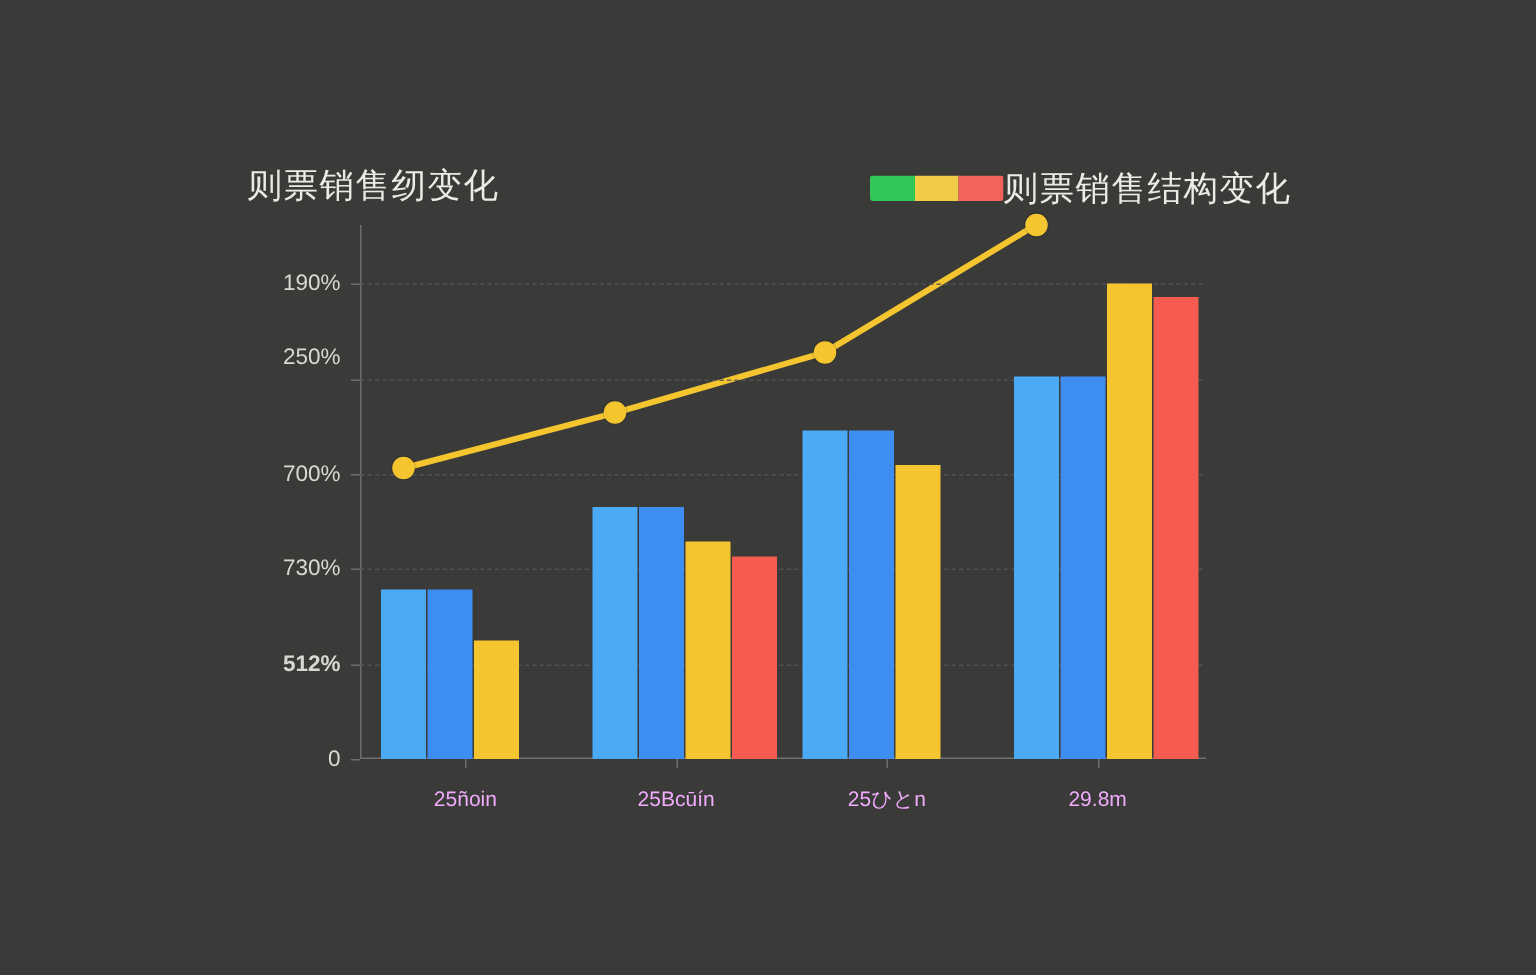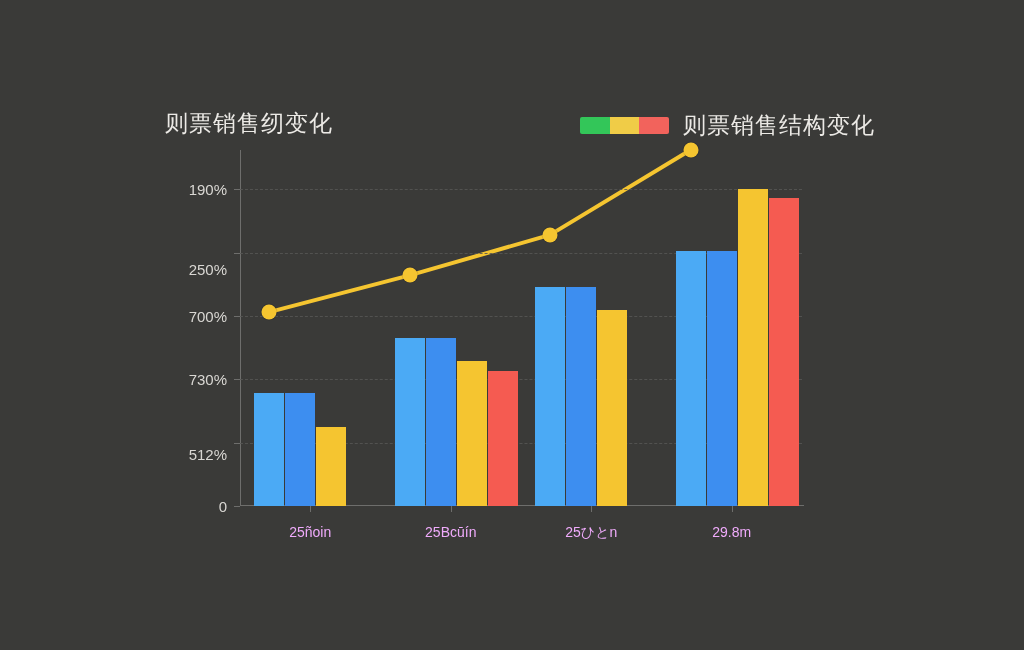--- a/index.html
+++ b/index.html
@@ -12,21 +12,21 @@
   #stage{position:absolute;left:0;top:0;width:1024px;height:650px;}
 
   
   .chart-title{
     position:absolute;left:165px;top:108px;
     font-size:23px;color:#eceae6;letter-spacing:1px;
     white-space:nowrap;
   }
   .legend{
     position:absolute;left:580px;top:110px;
-    display:flex;align-items:center;gap:14px;
+    display:flex;align-items:center;
   }
   .legend-swatch{display:flex;height:17px;width:89px;border-radius:2px;overflow:hidden;}
   .legend-swatch span{display:block;height:100%;}
   .legend-label{font-size:23px;color:#eceae6;letter-spacing:1px;white-space:nowrap;}
 
   
   #plot{
     position:absolute;
     left:240px;top:150px;
     width:562px;height:356px;
@@ -82,30 +82,30 @@
   <div id="plot">
     <div class="axis-y"></div>
     <div class="axis-x" style="bottom:0;"></div>
     <svg id="lineSvg" width="562" height="356">
         <polyline points="29,162.16370106761565 169.5,125.42348754448398 310,84.88256227758006 450.5,0" fill="none" stroke="#f5c530" stroke-width="4" stroke-linecap="round" stroke-linejoin="round"></polyline>
       </svg>
   <div class="tick" style="top: 356px;"></div>
       <div class="ylabel" style="top: 356px;">0</div>
       <div class="gridline" style="top: 292.655px;"></div>
       <div class="tick" style="top: 292.655px;"></div>
-      <div class="ylabel" style="top: 304px;">512%</div>
+      <div class="ylabel" style="top: 293px; font-weight: bold;">512%</div>
       <div class="gridline" style="top: 229.31px;"></div>
       <div class="tick" style="top: 229.31px;"></div>
       <div class="ylabel" style="top: 229.31px; margin-left: 36px;">730%</div>
       <div class="gridline" style="top: 165.964px;"></div>
       <div class="tick" style="top: 165.964px;"></div>
       <div class="ylabel" style="top: 165.964px;">700%</div>
       <div class="gridline" style="top: 102.619px;"></div>
       <div class="tick" style="top: 102.619px;"></div>
-      <div class="ylabel" style="top: 119px;">250%</div>
+      <div class="ylabel" style="top: 88px;">250%</div>
       <div class="gridline" style="top: 39.274px;"></div>
       <div class="tick" style="top: 39.274px;"></div>
       <div class="ylabel" style="top: 39.274px; margin-left: 48px;">190%</div>
       <div class="bar" style="left: 14px; width: 30px; height: 112.754px; background: rgb(75, 170, 245);"></div>
       <div class="bar" style="left: 45px; width: 30px; height: 112.754px; background: rgb(61, 142, 240);"></div>
       <div class="bar" style="left: 76px; width: 30px; height: 79.1815px; background: rgb(245, 197, 48);"></div>
       <div class="xtick-mark" style="left: 70.25px;"></div>
       <div class="xlabel" style="left: 70.25px; top: 374px;">25ñoin</div>
       <div class="bar" style="left: 154.5px; width: 30px; height: 168.498px; background: rgb(75, 170, 245);"></div>
       <div class="bar" style="left: 185.5px; width: 30px; height: 168.498px; background: rgb(61, 142, 240);"></div>

